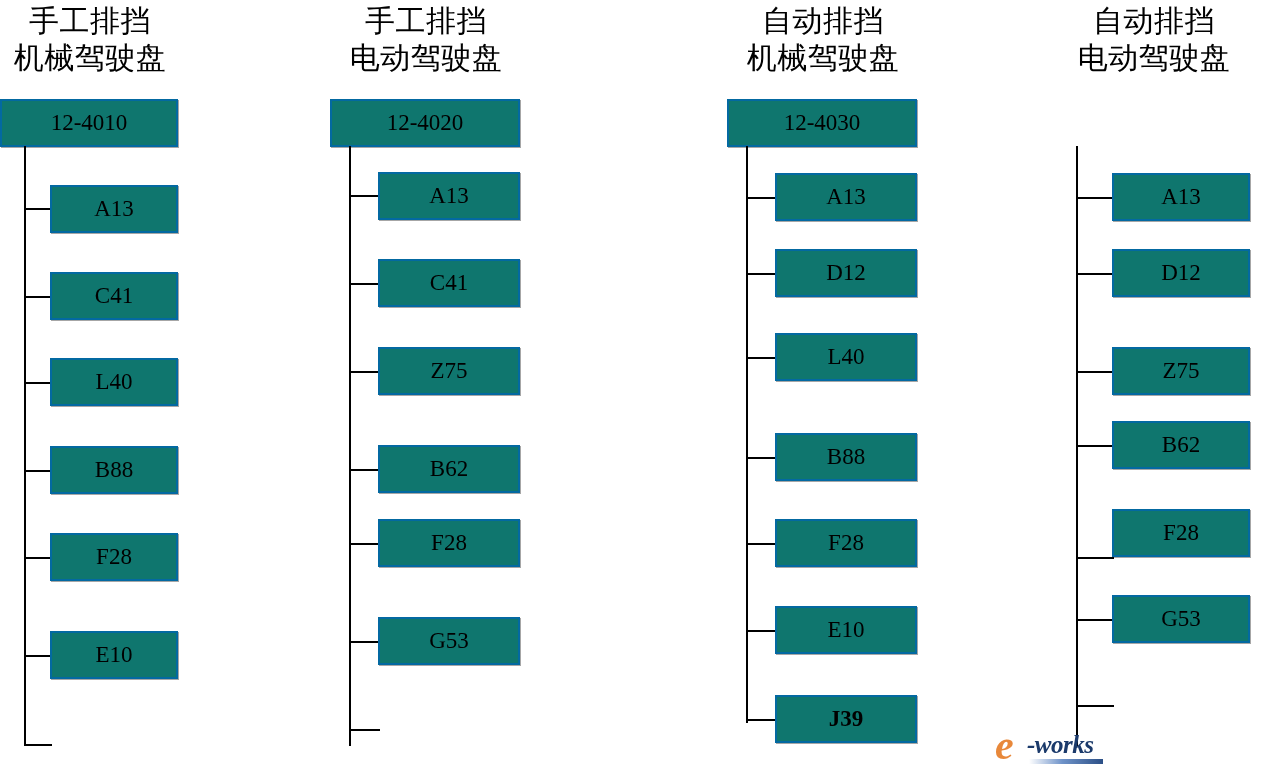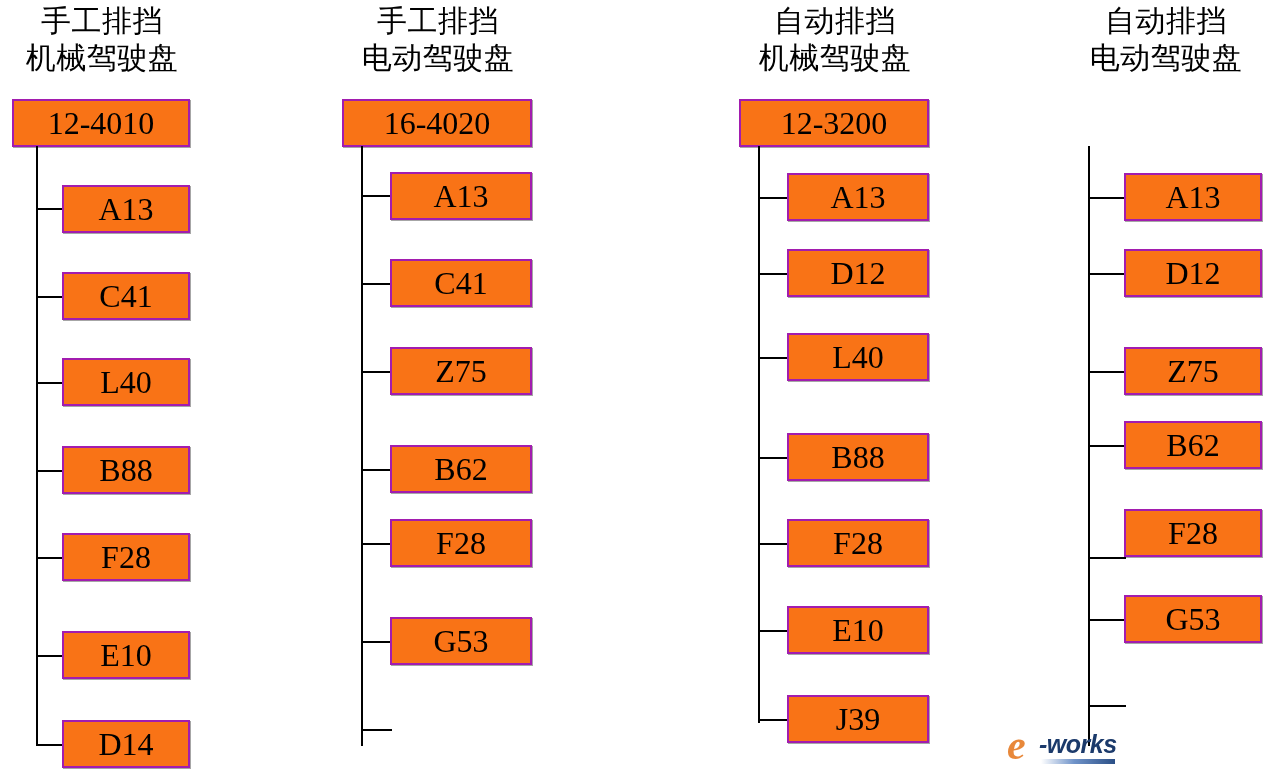--- a/index.html
+++ b/index.html
@@ -7,21 +7,21 @@
     background: #ffffff;
   }
   body {
     width: 1277px; height: 774px;
     position: relative;
     overflow: hidden;
     font-family: "Liberation Serif", "DejaVu Serif", serif;
   }
   #diagram {
     position: absolute;
-    left: 12px; top: 0;
+    left: 0; top: 0;
     width: 1111px; height: 774px;
   }
   .column {
     position: absolute;
     top: 0;
     height: 774px;
   }
   .col-header {
     position: absolute;
     top: 2px;
@@ -31,28 +31,28 @@
     line-height: 37px;
     color: #000000;
     letter-spacing: 0.5px;
     white-space: nowrap;
   }
   .col-header .hline {
     display: block;
   }
   .node {
     position: absolute;
-    background: #f97316;
-    border: 2px solid #a21caf;
+    background: #0f766e;
+    border: 2px solid #0369a1;
     box-sizing: border-box;
     height: 48px;
     display: flex;
     align-items: center;
     justify-content: center;
-    font-size: 32px;
+    font-size: 23px;
     color: #000000;
     box-shadow: 1px 1px 0 rgba(0,0,0,0.35);
   }
   .node.root {
     height: 48px;
   }
   .trunk {
     position: absolute;
     width: 2px;
     background: #000000;
@@ -76,21 +76,21 @@
     font-family: "Liberation Serif", "DejaVu Serif", serif;
     font-style: italic;
     font-weight: bold;
     font-size: 42px;
     color: #e8883a;
     line-height: 42px;
   }
   #watermark .wm-works {
     position: absolute;
     left: 34px; top: 6px;
-    font-family: Liberation Sans, sans-serif;
+    font-family: Liberation Serif, serif;
     font-style: italic;
     font-weight: bold;
     font-size: 25px;
     color: #1b3a6b;
     letter-spacing: -0.5px;
     line-height: 25px;
   }
   #watermark .wm-bar {
     position: absolute;
     left: 36px;
@@ -118,29 +118,28 @@
     <div class="node" style="left:50px; top:272px; width:128px;">C41</div>
     <div class="stub" style="left:24px; top:382px; width:28px;"></div>
     <div class="node" style="left:50px; top:358px; width:128px;">L40</div>
     <div class="stub" style="left:24px; top:470px; width:28px;"></div>
     <div class="node" style="left:50px; top:446px; width:128px;">B88</div>
     <div class="stub" style="left:24px; top:557px; width:28px;"></div>
     <div class="node" style="left:50px; top:533px; width:128px;">F28</div>
     <div class="stub" style="left:24px; top:655px; width:28px;"></div>
     <div class="node" style="left:50px; top:631px; width:128px;">E10</div>
     <div class="stub" style="left:24px; top:744px; width:28px;"></div>
-    <div class="node" style="left:50px; top:720px; width:128px;">D14</div>
   </div>
 
   <div class="column" style="left:330px; width:192px;">
     <div class="col-header">
       <span class="hline">手工排挡</span>
       <span class="hline">电动驾驶盘</span>
     </div>
-    <div class="node root" style="left:0px; top:99px; width:190px;">16-4020</div>
+    <div class="node root" style="left:0px; top:99px; width:190px;">12-4020</div>
     <div class="trunk" style="left:19px; top:146px; height:600px;"></div>
     <div class="stub" style="left:19px; top:195px; width:31px;"></div>
     <div class="node" style="left:48px; top:172px; width:142px;">A13</div>
     <div class="stub" style="left:19px; top:283px; width:31px;"></div>
     <div class="node" style="left:48px; top:259px; width:142px;">C41</div>
     <div class="stub" style="left:19px; top:371px; width:31px;"></div>
     <div class="node" style="left:48px; top:347px; width:142px;">Z75</div>
     <div class="stub" style="left:19px; top:469px; width:31px;"></div>
     <div class="node" style="left:48px; top:445px; width:142px;">B62</div>
     <div class="stub" style="left:19px; top:543px; width:31px;"></div>
@@ -148,36 +147,36 @@
     <div class="stub" style="left:19px; top:641px; width:31px;"></div>
     <div class="node" style="left:48px; top:617px; width:142px;">G53</div>
     <div class="stub" style="left:19px; top:729px; width:31px;"></div>
   </div>
 
   <div class="column" style="left:727px; width:192px;">
     <div class="col-header">
       <span class="hline">自动排挡</span>
       <span class="hline">机械驾驶盘</span>
     </div>
-    <div class="node root" style="left:0px; top:99px; width:190px;">12-3200</div>
+    <div class="node root" style="left:0px; top:99px; width:190px;">12-4030</div>
     <div class="trunk" style="left:19px; top:146px; height:577px;"></div>
     <div class="stub" style="left:19px; top:197px; width:31px;"></div>
     <div class="node" style="left:48px; top:173px; width:142px;">A13</div>
     <div class="stub" style="left:19px; top:273px; width:31px;"></div>
     <div class="node" style="left:48px; top:249px; width:142px;">D12</div>
     <div class="stub" style="left:19px; top:357px; width:31px;"></div>
     <div class="node" style="left:48px; top:333px; width:142px;">L40</div>
     <div class="stub" style="left:19px; top:457px; width:31px;"></div>
     <div class="node" style="left:48px; top:433px; width:142px;">B88</div>
     <div class="stub" style="left:19px; top:543px; width:31px;"></div>
     <div class="node" style="left:48px; top:519px; width:142px;">F28</div>
     <div class="stub" style="left:19px; top:630px; width:31px;"></div>
     <div class="node" style="left:48px; top:606px; width:142px;">E10</div>
     <div class="stub" style="left:19px; top:719px; width:31px;"></div>
-    <div class="node" style="left:48px; top:695px; width:142px;">J39</div>
+    <div class="node" style="left:48px; top:695px; width:142px;font-weight:bold;">J39</div>
   </div>
 
   <div class="column" style="left:1057px; width:194px;">
     <div class="col-header">
       <span class="hline">自动排挡</span>
       <span class="hline">电动驾驶盘</span>
     </div>
     <div class="trunk" style="left:19px; top:146px; height:600px;"></div>
     <div class="stub" style="left:19px; top:197px; width:38px;"></div>
     <div class="node" style="left:55px; top:173px; width:138px;">A13</div>

